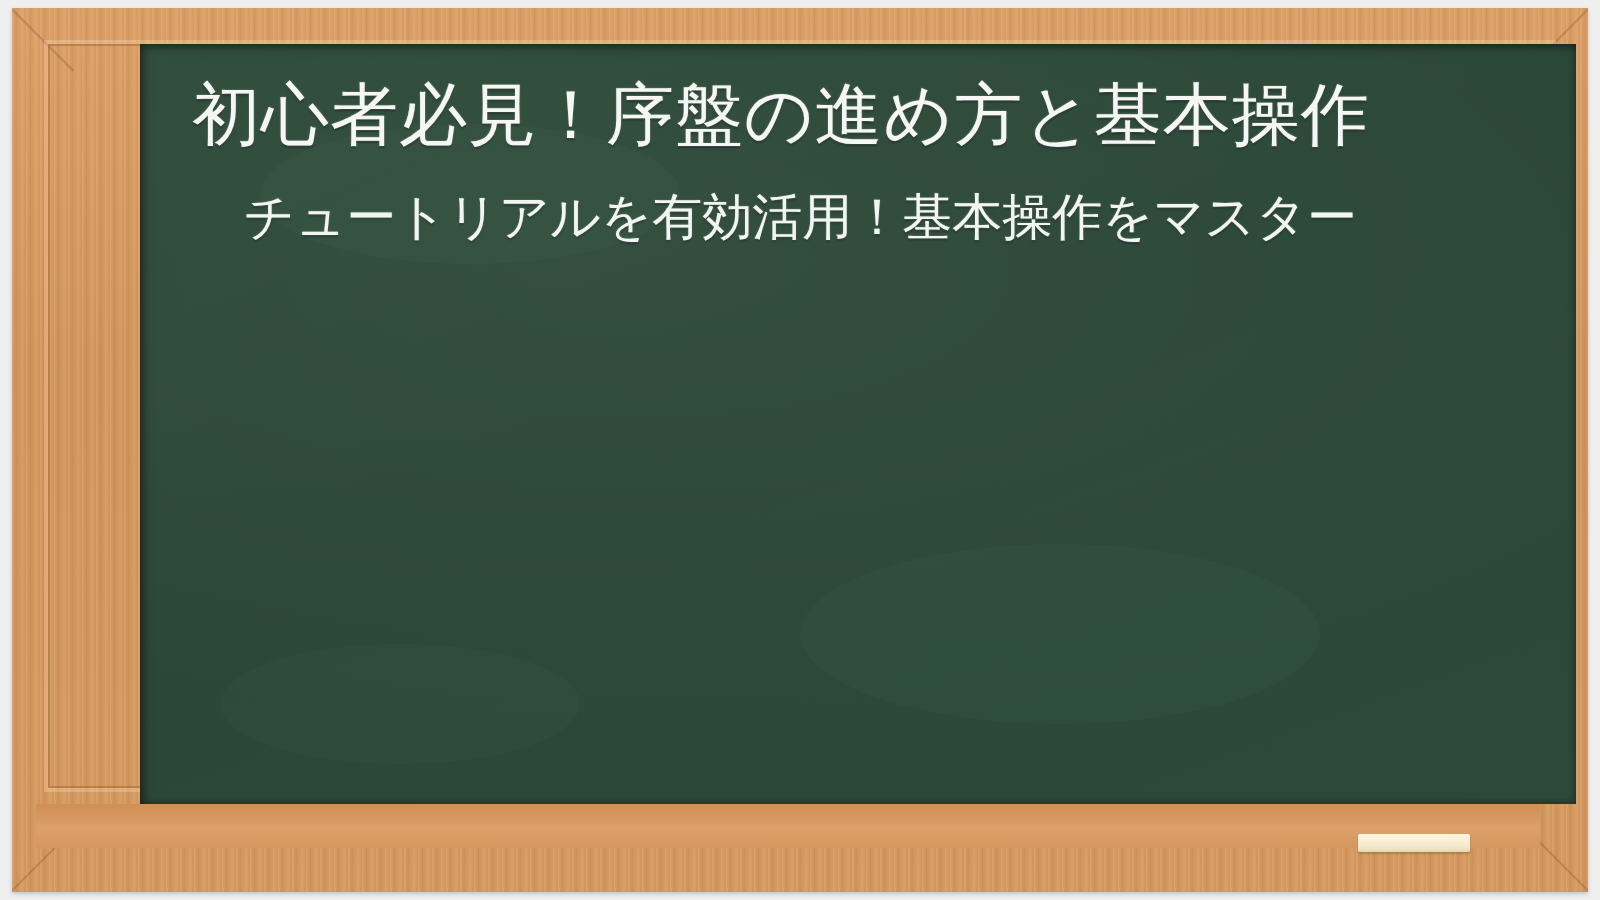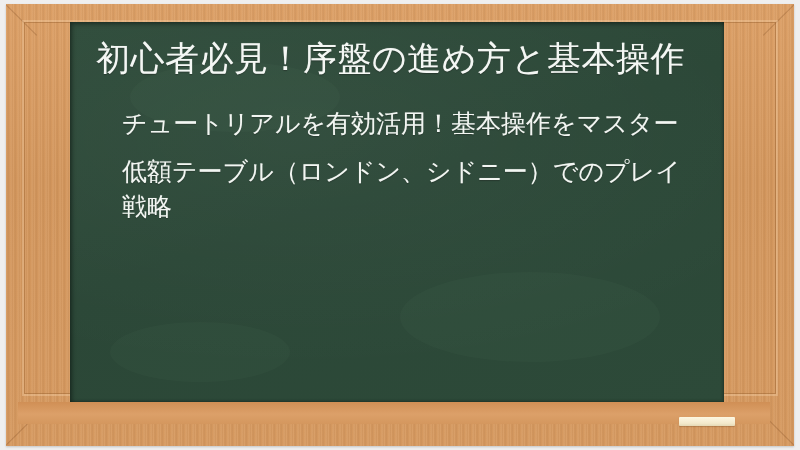--- a/index.html
+++ b/index.html
@@ -66,21 +66,21 @@
       inset 0 0 0 1px rgba(150,95,45,0.45),
       0 0 0 2px rgba(255,226,190,0.30);
     pointer-events: none;
   }
 
   
   .board {
     position: absolute;
     left: 70px;
     top: 22px;
-    width: 654px;
+    width: 718px;
     height: 380px;
     background:
       radial-gradient(ellipse 120% 90% at 35% 30%, rgba(255,255,255,0.035) 0%, rgba(255,255,255,0) 70%),
       linear-gradient(160deg, #2f4c3b 0%, #2b4737 45%, #2d4a39 100%);
     box-shadow:
       inset 2px 2px 4px rgba(0,0,0,0.40),
       inset -1px -1px 3px rgba(0,0,0,0.25);
   }
 
   
@@ -102,21 +102,21 @@
     color: #f4f7f4;
     font-size: 34px;
     line-height: 1.30;
     letter-spacing: 0.5px;
     white-space: nowrap;
     text-shadow: 0 0 1px rgba(255,255,255,0.35), 0 1px 1px rgba(0,0,0,0.35);
   }
 
   .bullet-list {
     list-style: none;
-    margin: 26px 0 0 0;
+    margin: 12px 0 0 0;
     padding: 0 0 0 26px;
   }
   .bullet-item {
     color: #f2f6f2;
     font-size: 25px;
     line-height: 1.42;
     margin-bottom: 12px;
     text-shadow: 0 0 1px rgba(255,255,255,0.30), 0 1px 1px rgba(0,0,0,0.30);
   }
 
@@ -159,21 +159,20 @@
     <span class="smudge" style="left:60px;  top:40px;  width:210px; height:70px;"></span>
     <span class="smudge" style="left:330px; top:250px; width:260px; height:90px;"></span>
     <span class="smudge" style="left:40px;  top:300px; width:180px; height:60px;"></span>
 
     <div class="board-content">
 
       <div class="board-title">初心者必見！序盤の進め方と基本操作</div>
 
       <ul class="bullet-list">
         <li class="bullet-item">チュートリアルを有効活用！基本操作をマスター</li>
-        <li class="bullet-item">低額テーブル（ロンドン、シドニー）でのプレイ戦略</li>
       </ul>
 
     </div>
   </div>
 
   <div class="ledge"></div>
   <div class="chalk-stick"></div>
 
 </div>
 

